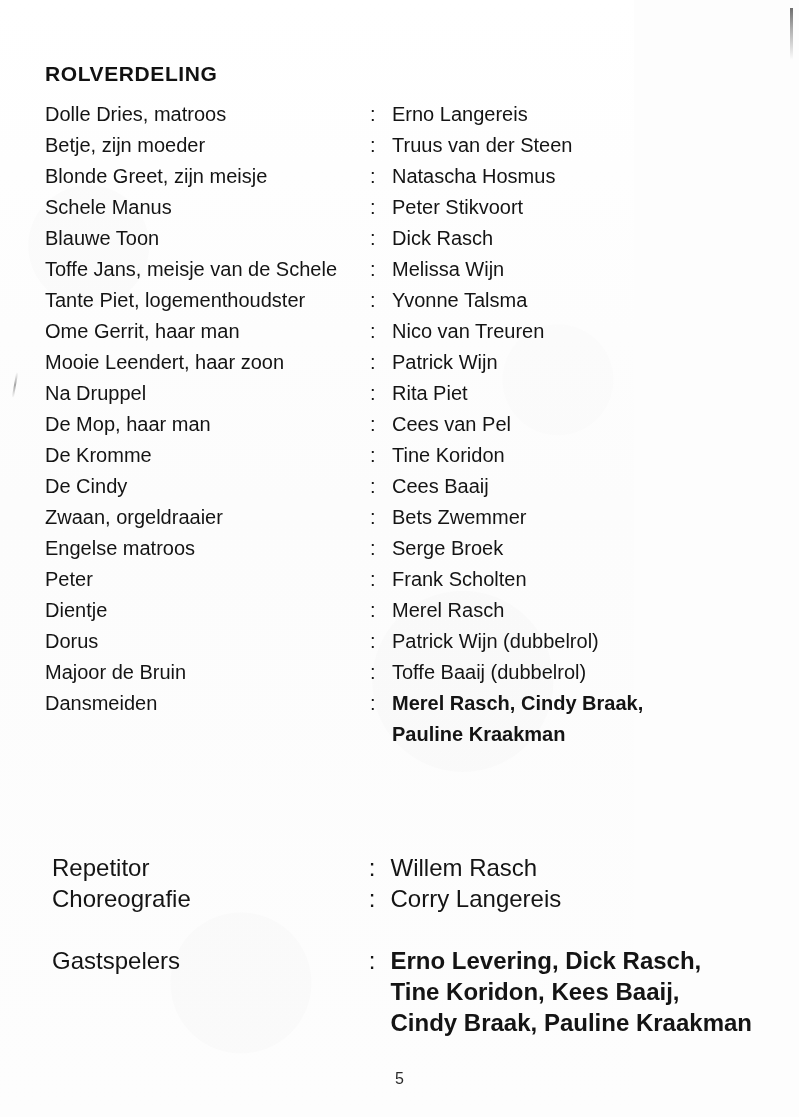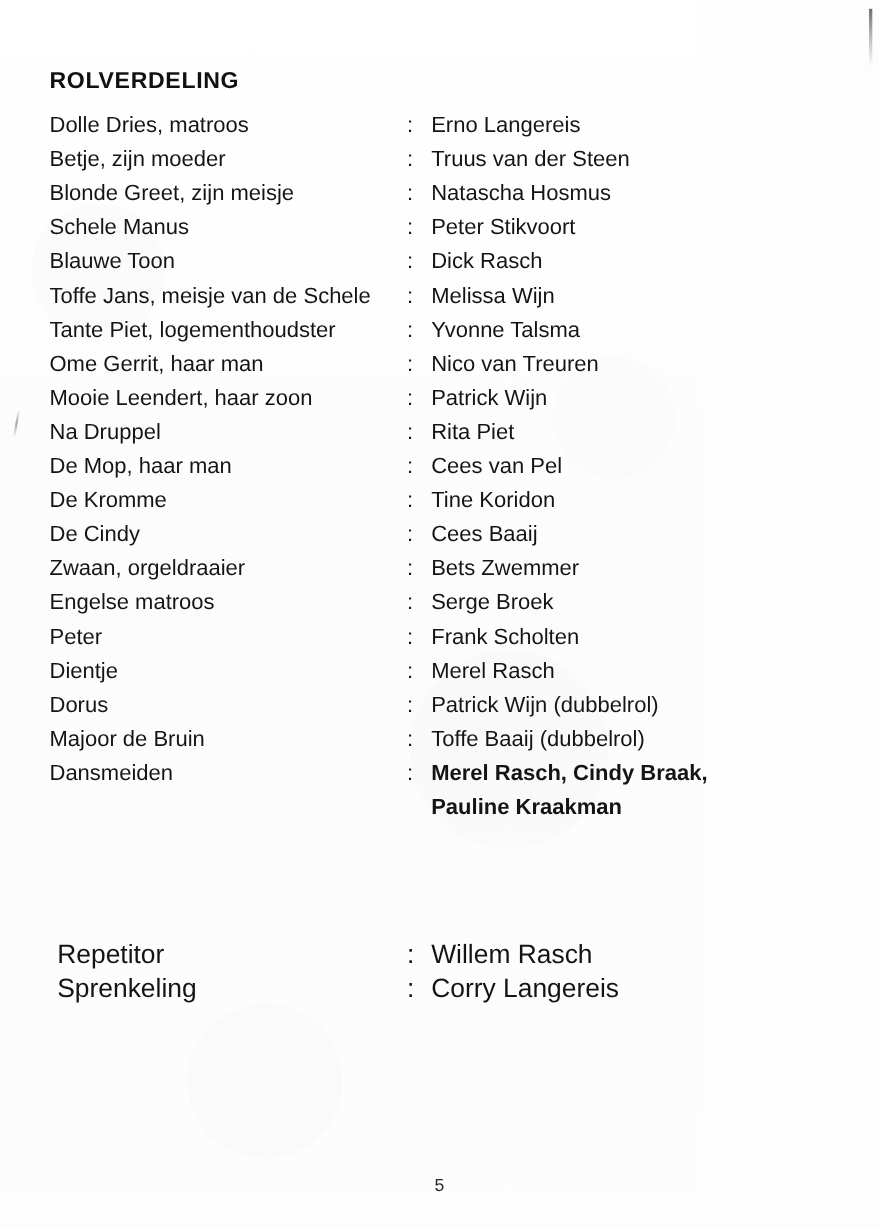--- a/index.html
+++ b/index.html
@@ -263,27 +263,36 @@
   </table>
 
   <table class="credits-table">
     <tbody id="credits-body">
         <tr class="cast-row">
           <td class="col-role">Repetitor</td>
           <td class="col-colon">:</td>
           <td class="col-actor">Willem Rasch</td>
         </tr>
         <tr class="cast-row">
-          <td class="col-role">Sprenkeling</td>
+          <td class="col-role">Choreografie</td>
           <td class="col-colon">:</td>
           <td class="col-actor">Corry Langereis</td>
         </tr>
         <tr class="spacer-row">
           <td>&nbsp;</td>
           <td>&nbsp;</td>
           <td>&nbsp;</td>
         </tr>
+        <tr class="cast-row">
+          <td class="col-role">Gastspelers</td>
+          <td class="col-colon">:</td>
+          <td class="col-actor actor-wrap">
+            <span class="actor-line">Erno Levering, Dick Rasch,</span>
+            <span class="actor-line">Tine Koridon, Kees Baaij,</span>
+            <span class="actor-line">Cindy Braak, Pauline Kraakman</span>
+          </td>
+        </tr>
       </tbody>
   </table>
 
   <div class="page-number">5</div>
 
 </div>
 
 </body></html>

